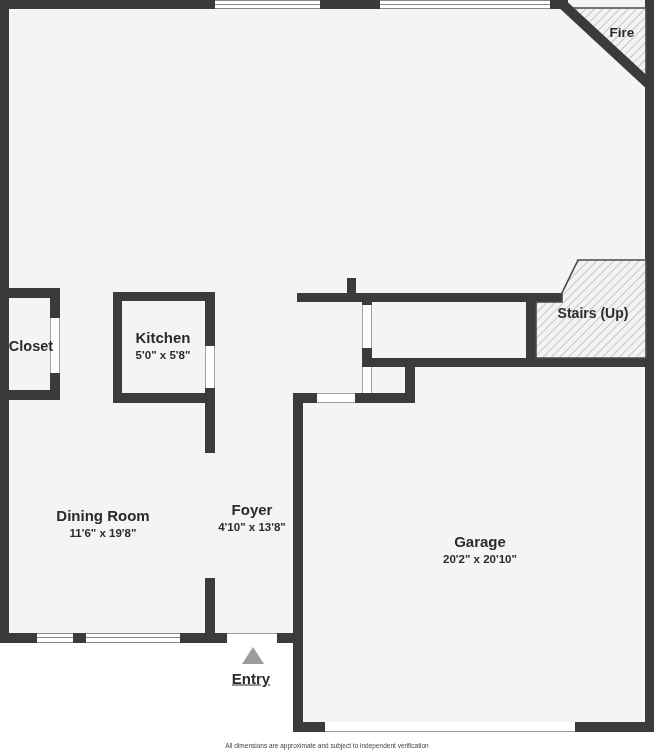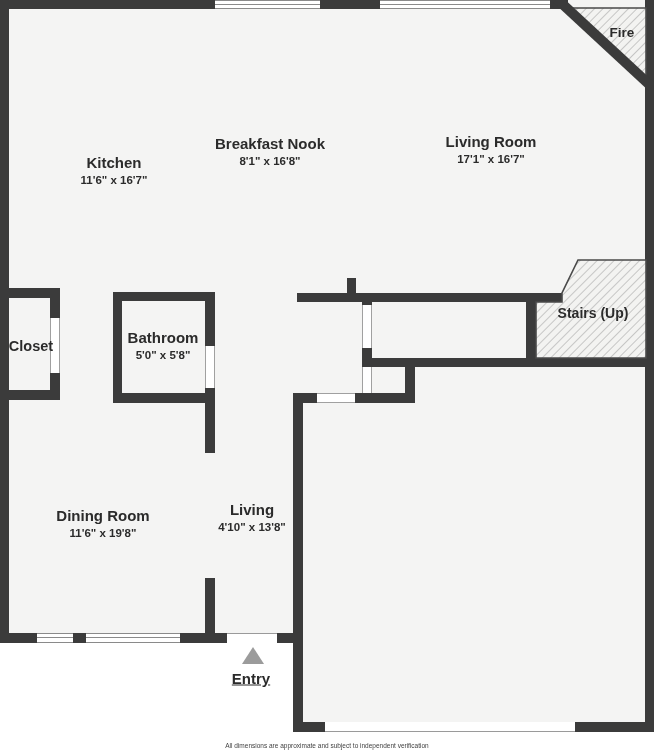--- a/index.html
+++ b/index.html
@@ -109,43 +109,35 @@
       <pattern id="hatch" width="6" height="6" patternUnits="userSpaceOnUse" patternTransform="rotate(45)">
         <rect width="6" height="6" fill="#f3f3f1"></rect>
         <line x1="0" y1="0" x2="0" y2="6" stroke-width="1.4" style="stroke:var(--hatch-line,#b3b3b3)"></line>
       </pattern>
     </defs>
     <polygon points="536,358 536,302 562,302 562,293 578,260 646,260 646,358" fill="url(#hatch)" stroke-width="1.6" style="stroke:var(--outline,#4a4a4a)"></polygon>
     <polygon points="572,8 646,8 646,80" fill="url(#hatch)" stroke-width="1.6" style="stroke:var(--outline,#4a4a4a)"></polygon>
     <line x1="557" y1="-1" x2="652" y2="87" stroke-width="10" style="stroke:var(--wall,#3b3b3b)"></line>
   </svg>
 
-  <div class="room-label" style="left:114px;top:170px">
+  <div class="room-label" style="left:163px;top:345px">
     <div class="room-name">Kitchen</div>
-    <div class="room-dims">11'6" x 16'7"</div>
-  </div>
-  <div class="room-label" style="left:270px;top:151px">
-    <div class="room-name">Breakfast Nook</div>
-    <div class="room-dims">8'1" x 16'8"</div>
-  </div>
-  <div class="room-label" style="left:491px;top:149px">
-    <div class="room-name">Living Room</div>
-    <div class="room-dims">17'1" x 16'7"</div>
-  </div>
-  <div class="room-label" style="left:163px;top:345px">
-    <div class="room-name">Bathroom</div>
     <div class="room-dims">5'0" x 5'8"</div>
   </div>
   <div class="room-label" style="left:103px;top:523px">
     <div class="room-name">Dining Room</div>
     <div class="room-dims">11'6" x 19'8"</div>
   </div>
   <div class="room-label" style="left:252px;top:517px">
-    <div class="room-name">Living</div>
+    <div class="room-name">Foyer</div>
     <div class="room-dims">4'10" x 13'8"</div>
+  </div>
+  <div class="room-label" style="left:480px;top:549px">
+    <div class="room-name">Garage</div>
+    <div class="room-dims">20'2" x 20'10"</div>
   </div>
 
   <div class="tag tag-closet" style="left:31px;top:346px">Closet</div>
   <div class="tag tag-stairs" style="left:593px;top:313px">Stairs (Up)</div>
   <div class="tag tag-fire" style="left:622px;top:32px">Fire</div>
 
   <div class="entry-arrow" style="left:242px;top:647px"></div>
   <div class="tag tag-entry" style="left:251px;top:678px">Entry</div>
 
   <div class="footer-note">All dimensions are approximate and subject to independent verification</div>

